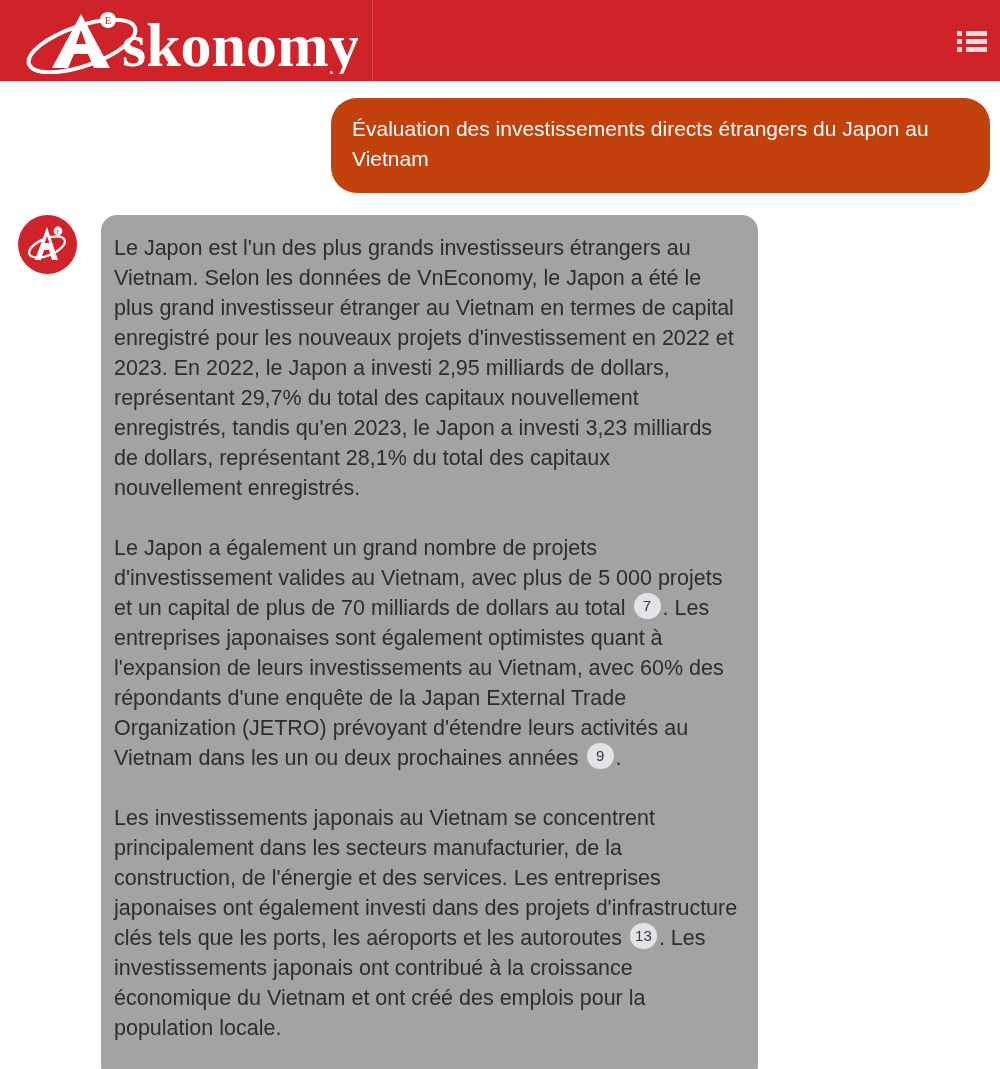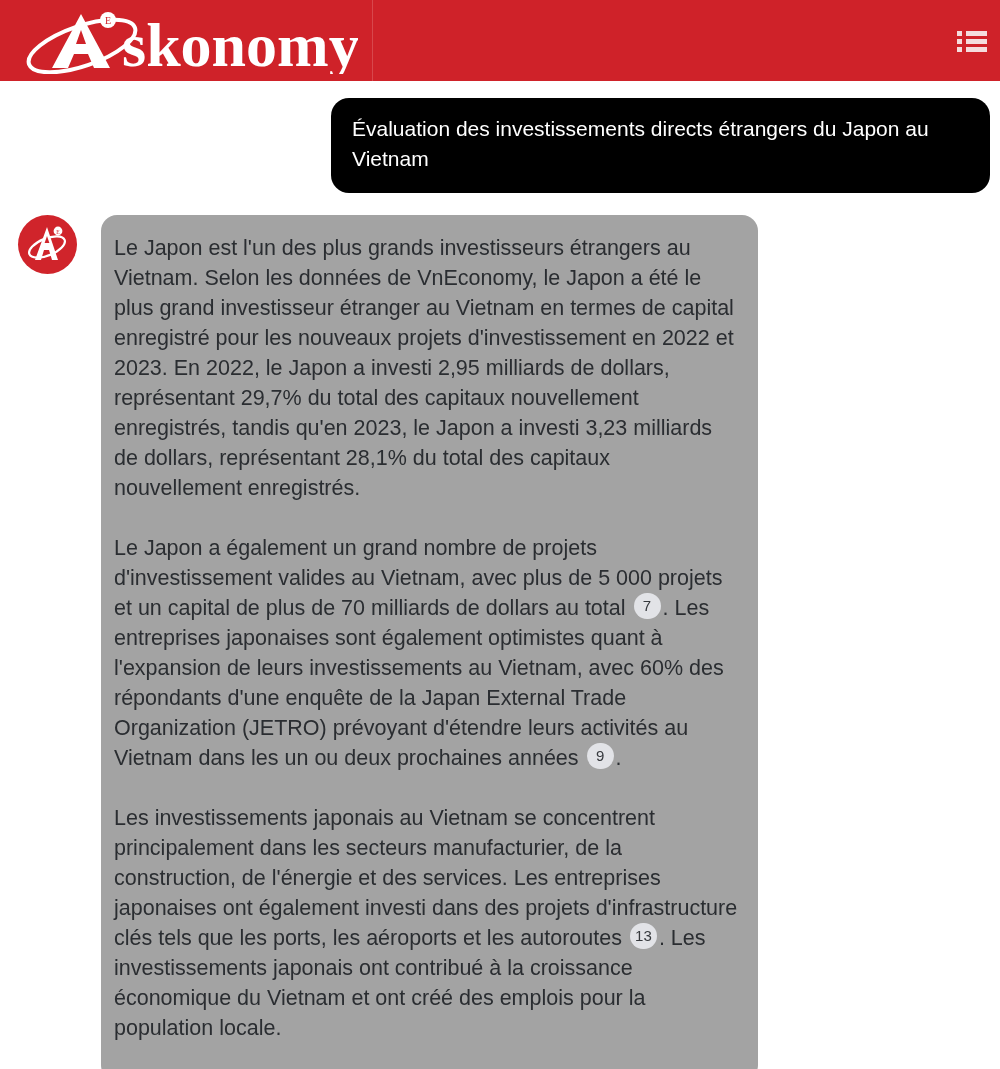--- a/index.html
+++ b/index.html
@@ -59,23 +59,23 @@
     width: 1000px;
   }
 
   .row-user {
     display: flex;
     justify-content: flex-end;
     padding: 17px 10px 0 0;
   }
   .user-bubble {
     max-width: 660px;
-    background: #000000;
+    background: #c2410c;
     color: #ffffff;
-    border-radius: 18px;
+    border-radius: 26px;
     padding: 16px 21px 18px 21px;
     font-size: 21px;
     line-height: 1.45;
     box-sizing: border-box;
     width: 659px;
   }
 
   .row-assistant {
     display: flex;
     align-items: flex-start;

